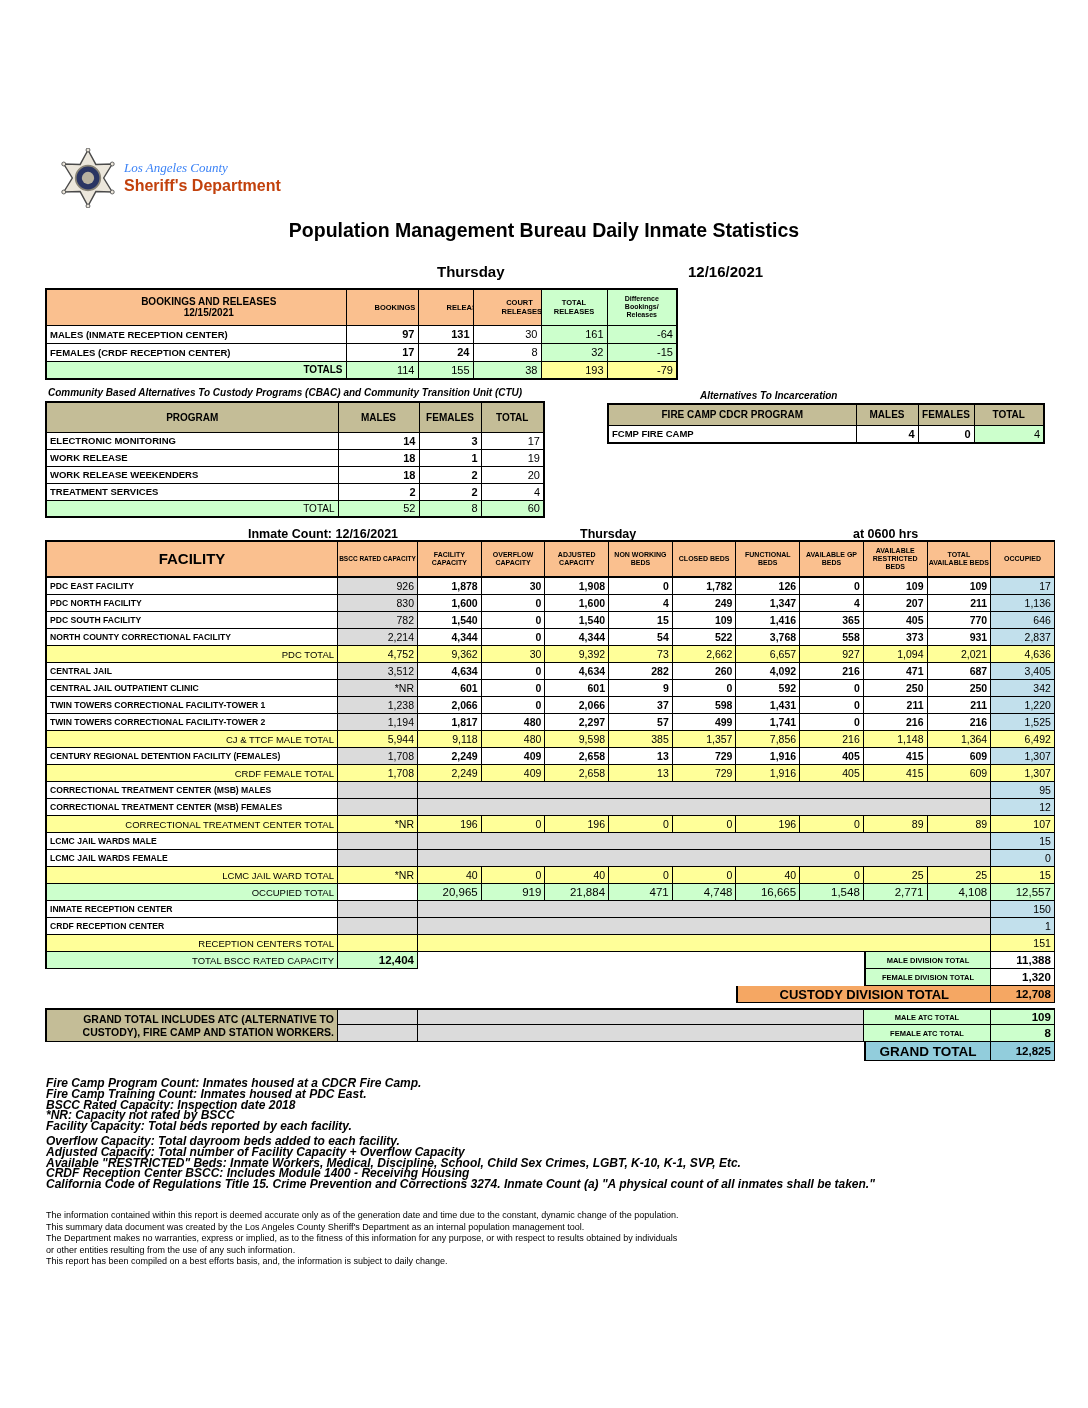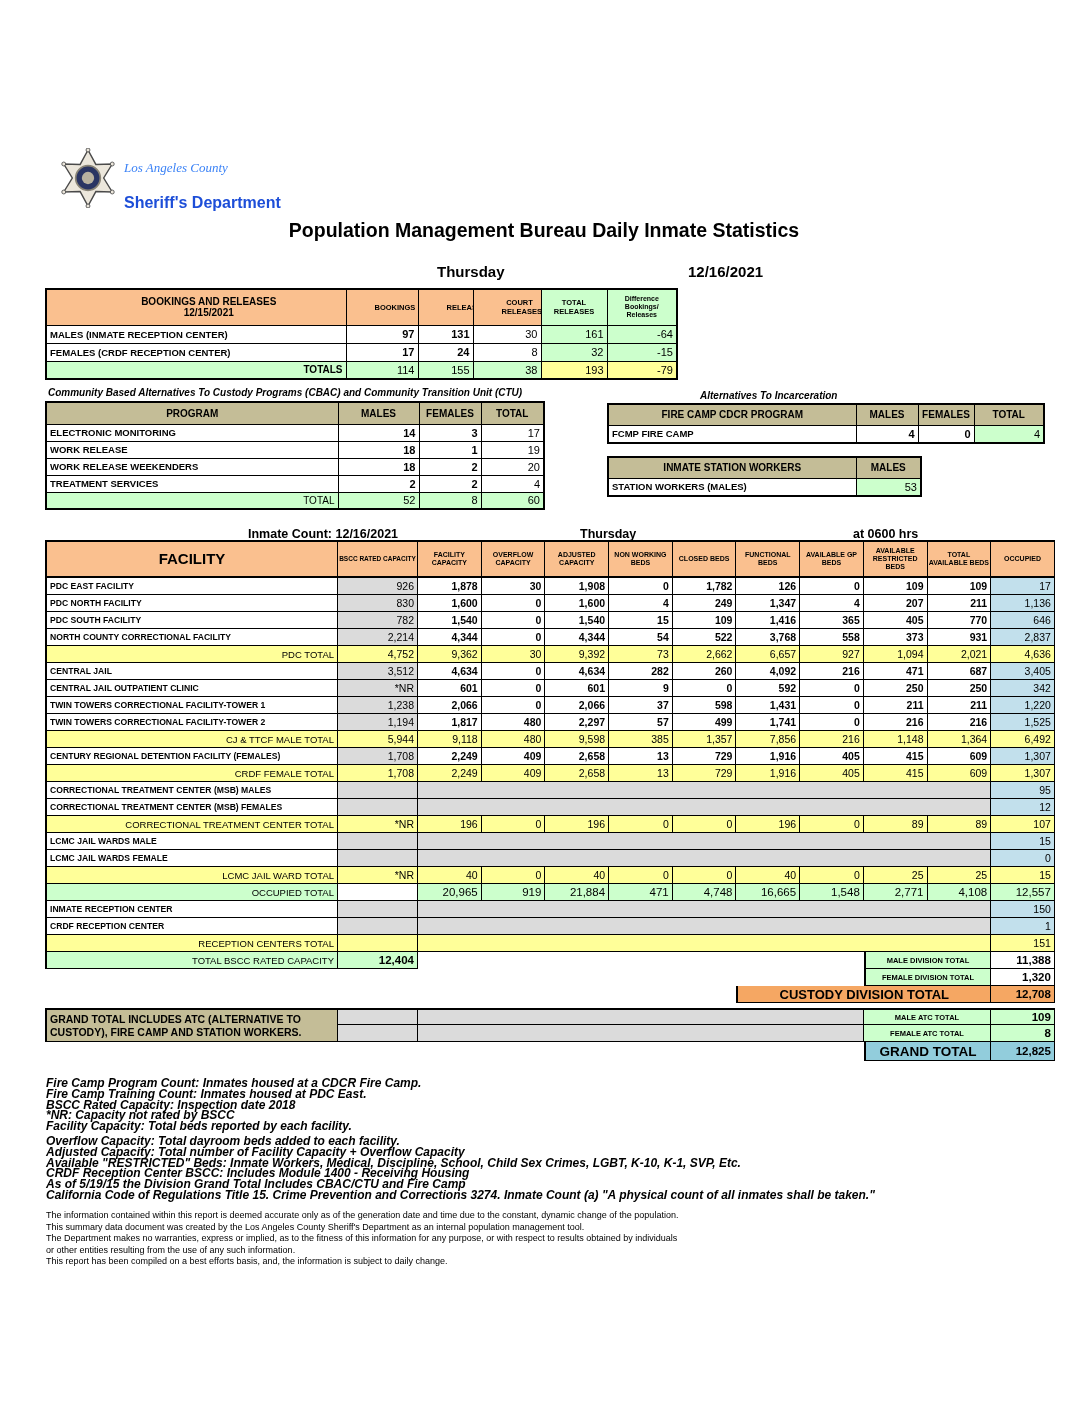--- a/index.html
+++ b/index.html
@@ -3,21 +3,21 @@
 <meta charset="utf-8">
 <style>
   html,body{margin:0;padding:0;background:#fff;}
   .page{position:relative;width:1088px;height:1408px;background:#fff;overflow:hidden;
         font-family:"Liberation Sans", sans-serif;color:#000;}
 
   
   .logo{position:absolute;left:60px;top:148px;display:flex;align-items:flex-start;}
   .logo-text{margin-left:8px;margin-top:12px;}
   .logo-small{font-family:"Liberation Serif", serif;font-style:italic;font-size:13px;color:#3b82f6;}
-  .logo-big{font-weight:bold;font-size:16px;color:#1d4ed8;margin-top:18px;}
+  .logo-big{font-weight:bold;font-size:16px;color:#c2410c;margin-top:1px;}
 
   
   .title{position:absolute;left:0;top:219px;width:100%;text-align:center;
          font-weight:bold;font-size:19.5px;}
   .top-day{position:absolute;left:437px;top:263px;font-weight:bold;font-size:15px;}
   .top-date{position:absolute;left:688px;top:263px;font-weight:bold;font-size:15px;}
 
   
   table{border-collapse:collapse;table-layout:fixed;}
   th,td{border:1px solid #000;overflow:hidden;white-space:nowrap;padding:0 3px;}
@@ -31,21 +31,21 @@
   .n{font-size:11px;text-align:right;}
   .b{font-weight:bold;}
   .rt{text-align:right;font-weight:bold;font-size:10px;}
 
   .bk{position:absolute;left:45px;top:288px;width:631px;border:2px solid #000;}
   .bk tr{height:18px;} .bk tr.hd{height:36px;}
   .bk .diffh{font-size:7px;line-height:8px;}
 
   .cbac-title{position:absolute;left:48px;top:387px;font-style:italic;font-weight:bold;font-size:10px;}
   .cbac{position:absolute;left:45px;top:401px;width:498px;border:2px solid #000;}
-  .cbac tr{height:17px;} .cbac tr.hd{height:22px;}
+  .cbac tr{height:17px;} .cbac tr.hd{height:30px;}
 
   .ati-title{position:absolute;left:700px;top:390px;font-style:italic;font-weight:bold;font-size:10px;}
   .fire{position:absolute;left:607px;top:403px;width:436px;border:2px solid #000;}
   .fire tr{height:18px;} .fire tr.hd{height:21px;}
   .sw{position:absolute;left:607px;top:456px;width:313px;border:2px solid #000;}
   .sw tr{height:18px;} .sw tr.hd{height:21px;}
 
   
   .cl-left{position:absolute;left:248px;top:527px;font-weight:bold;font-size:12.5px;}
   .cl-mid{position:absolute;left:580px;top:527px;font-weight:bold;font-size:12.5px;}
@@ -73,21 +73,21 @@
   .bg-blue{background:#C2E0EC;} .bg-orange{background:#F5A763;} .bg-grand{background:#92CDDC;}
   .bg-tan{background:#C4BD97;}
   .void{border:none;background:transparent;}
   .divlab{justify-content:center;font-weight:bold;font-size:7.5px;}
   .band{justify-content:center;font-weight:bold;font-size:13px;}
 
   
   #gtable{position:absolute;left:45px;top:1008px;display:grid;
           grid-template-columns:293px 80px repeat(10,63.7px);
           grid-template-rows:17px 17px 19px;}
-  .lab2{flex-direction:column;justify-content:center;align-items:flex-start;text-align:center;
+  .lab2{flex-direction:column;justify-content:center;align-items:flex-end;text-align:center;
         font-weight:bold;font-size:10.5px;line-height:12.5px;white-space:normal;}
   .band2{justify-content:center;font-weight:bold;font-size:13.5px;}
 
   
   #footnotes{position:absolute;left:46px;top:1078px;}
   .fnote{font-style:italic;font-weight:bold;font-size:12px;line-height:10.8px;}
   .fnote.gap{margin-top:4px;}
   #disclaimer{position:absolute;left:46px;top:1210px;}
   .dline{font-size:9px;line-height:11.5px;}
 </style>
@@ -227,36 +227,20 @@
       <th class="t hcell2">FIRE CAMP CDCR PROGRAM</th>
       <th class="t hcell2">MALES</th>
       <th class="t hcell2">FEMALES</th>
       <th class="t hcell2">TOTAL</th>
     </tr>
     <tr>
       <td class="lblb">FCMP FIRE CAMP</td>
       <td class="n b">4</td>
       <td class="n b">0</td>
       <td class="n g">4</td>
-    </tr>
-  </tbody>
-    </table>
-  <table class="sw">
-    <colgroup>
-        <col style="width:248px">
-        <col style="width:65px">
-      </colgroup>
-    <tbody>
-        <tr class="hd">
-      <th class="t hcell2">INMATE STATION WORKERS</th>
-      <th class="t hcell2">MALES</th>
-    </tr>
-    <tr>
-      <td class="lblb">STATION WORKERS (MALES)</td>
-      <td class="n g">53</td>
     </tr>
   </tbody>
     </table>
 
   <div class="cl-left">Inmate Count: 12/16/2021</div>
   <div class="cl-mid">Thursday</div>
   <div class="cl-right">at 0600 hrs</div>
 
   <div id="ftable">
     <div class="fh fh-facility">FACILITY</div>
@@ -513,21 +497,20 @@
   <div id="footnotes">
       <div class="fnote">Fire Camp Program Count: Inmates housed at a CDCR Fire Camp.</div>
       <div class="fnote">Fire Camp Training Count: Inmates housed at PDC East.</div>
       <div class="fnote">BSCC Rated Capacity: Inspection date 2018</div>
       <div class="fnote">*NR: Capacity not rated by BSCC</div>
       <div class="fnote">Facility Capacity: Total beds reported by each facility.</div>
       <div class="fnote gap">Overflow Capacity: Total dayroom beds added to each facility.</div>
       <div class="fnote">Adjusted Capacity: Total number of Facility Capacity + Overflow Capacity</div>
       <div class="fnote">Available "RESTRICTED" Beds: Inmate Workers, Medical, Discipline, School, Child Sex Crimes,  LGBT, K-10, K-1, SVP, Etc.</div>
       <div class="fnote">CRDF Reception Center BSCC: Includes Module 1400 - Receiving Housing</div>
-      <div class="fnote">As of 5/19/15 the Division Grand Total Includes CBAC/CTU and Fire Camp</div>
       <div class="fnote">California Code of Regulations Title 15. Crime Prevention and Corrections 3274. Inmate Count (a) "A physical count of all inmates shall be taken."</div>
     </div>
   <div id="disclaimer">
       <div class="dline">The information contained within this report is deemed accurate only as of the generation date and time due to the constant, dynamic change of the population.</div>
       <div class="dline">This summary data document was created by the Los Angeles County Sheriff's Department as an internal population management tool.</div>
       <div class="dline">The Department makes no warranties, express or implied, as to the fitness of this information for any purpose, or with respect to results obtained by individuals</div>
       <div class="dline">or other entities resulting from the use of any such information.</div>
       <div class="dline">This report has been compiled on a best efforts basis, and, the information is subject to daily change.</div>
     </div>
 

